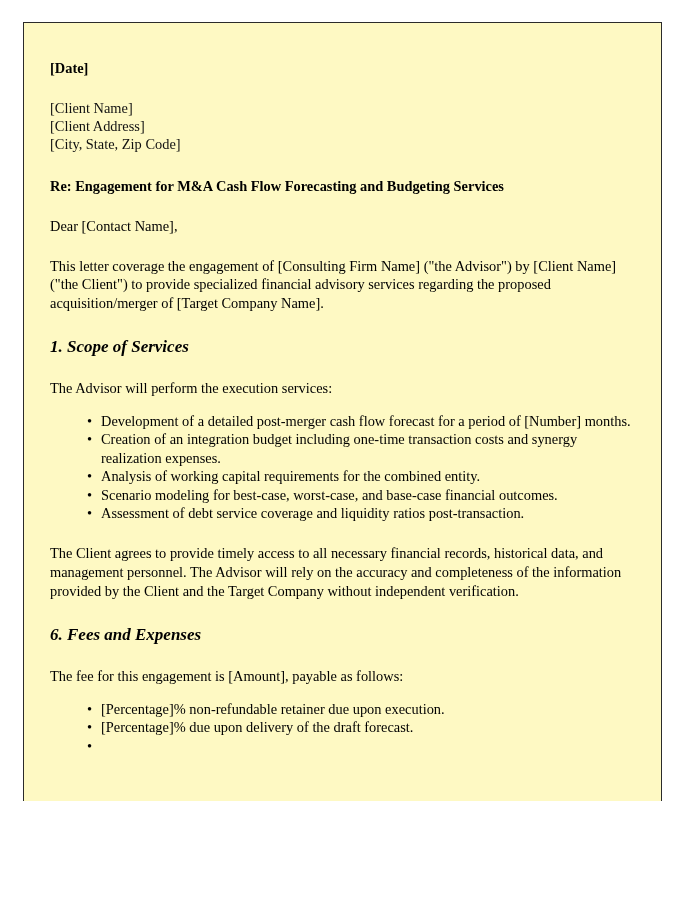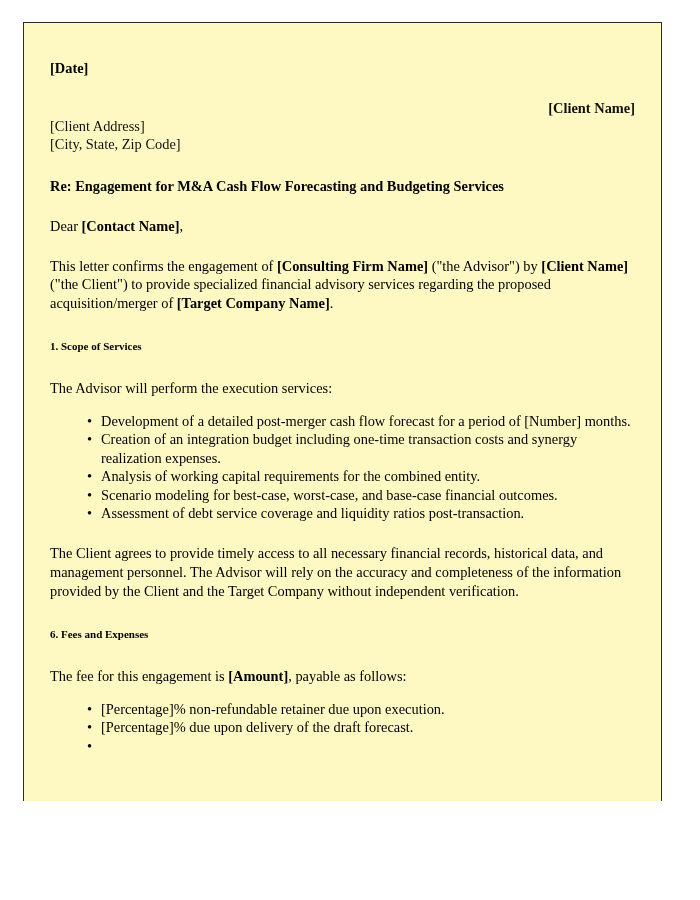--- a/index.html
+++ b/index.html
@@ -29,22 +29,21 @@
   .page-inner {
     padding: 26px 26px 0 26px;
     box-sizing: border-box;
   }
   .doc-line {
     font-size: 14.4px;
     line-height: 18.2px;
     color: #111111;
   }
   .bold {
-    font-weight: bold;
-    text-align: right;
+    font-weight: normal;
   }
   .date-line {
     font-weight: bold;
     font-size: 14.4px;
     line-height: 18px;
     margin: 10px 0 0 0;
   }
   .address-block {
     margin-top: 22px;
   }
@@ -62,24 +61,25 @@
     line-height: 18px;
     margin-top: 22px;
   }
   p.body-para {
     font-size: 14.4px;
     line-height: 18.6px;
     margin: 22px 0 0 0;
     text-align: left;
   }
   h2.section-heading {
-    font-size: 11px;
+    font-size: 17px;
     line-height: 21px;
     font-weight: bold;
     margin: 24px 0 0 0;
+    font-style: italic;
   }
   ul.doc-list {
     margin: 14px 0 0 0;
     padding-left: 37px;
     list-style: none;
   }
   ul.doc-list li {
     font-size: 14.4px;
     line-height: 18.4px;
     position: relative;
@@ -105,21 +105,21 @@
     <div class="address-block">
       <div class="doc-line bold">[Client Name]</div>
       <div class="doc-line">[Client Address]</div>
       <div class="doc-line">[City, State, Zip Code]</div>
     </div>
 
     <div class="subject-line">Re: Engagement for M&amp;A Cash Flow Forecasting and Budgeting Services</div>
 
     <div class="salutation"><span>Dear </span><span class="bold">[Contact Name]</span><span>,</span></div>
 
-    <p class="body-para"><span>This letter confirms the engagement of </span><span class="bold">[Consulting Firm Name]</span><span> ("the Advisor") by </span><span class="bold">[Client Name]</span><span> ("the Client") to provide specialized financial advisory services regarding the proposed acquisition/merger of </span><span class="bold">[Target Company Name]</span><span>.</span></p>
+    <p class="body-para"><span>This letter coverage the engagement of </span><span class="bold">[Consulting Firm Name]</span><span> ("the Advisor") by </span><span class="bold">[Client Name]</span><span> ("the Client") to provide specialized financial advisory services regarding the proposed acquisition/merger of </span><span class="bold">[Target Company Name]</span><span>.</span></p>
 
     <h2 class="section-heading">1. Scope of Services</h2>
     <p class="body-para">The Advisor will perform the execution services:</p>
     <ul class="doc-list">
       <li><span class="bullet-dot">•</span><span>Development of a detailed post-merger cash flow forecast for a period of [Number] months.</span></li>
       <li><span class="bullet-dot">•</span><span>Creation of an integration budget including one-time transaction costs and synergy realization expenses.</span></li>
       <li><span class="bullet-dot">•</span><span>Analysis of working capital requirements for the combined entity.</span></li>
       <li><span class="bullet-dot">•</span><span>Scenario modeling for best-case, worst-case, and base-case financial outcomes.</span></li>
       <li><span class="bullet-dot">•</span><span>Assessment of debt service coverage and liquidity ratios post-transaction.</span></li>
     </ul>

